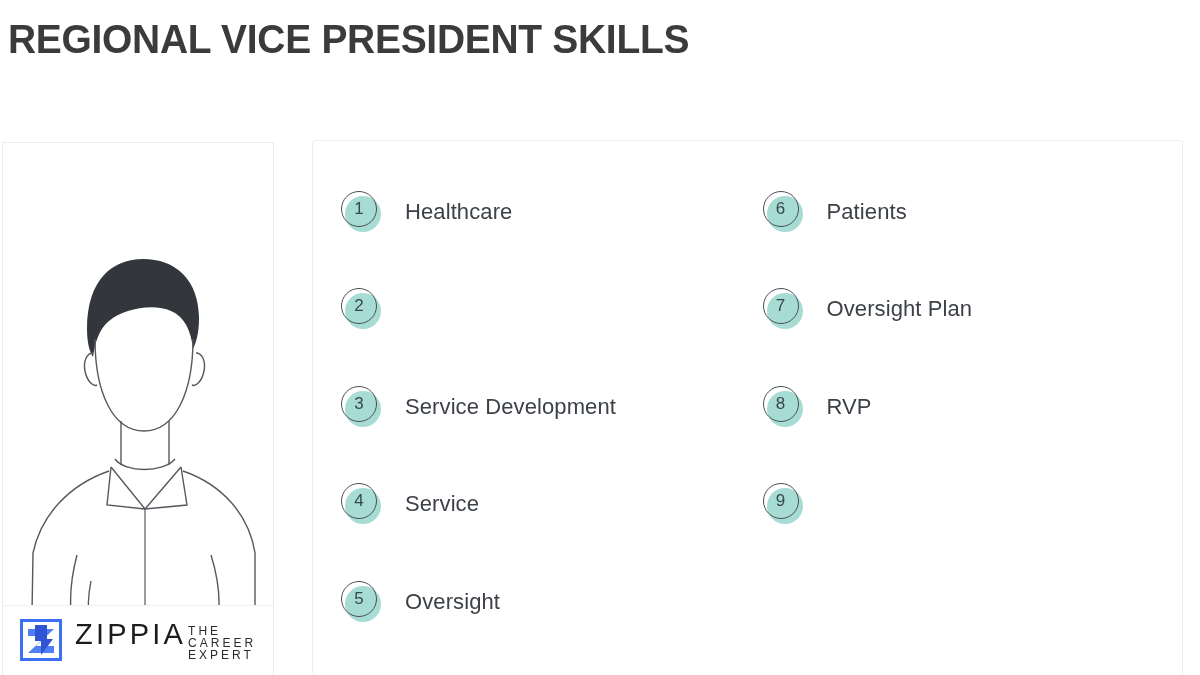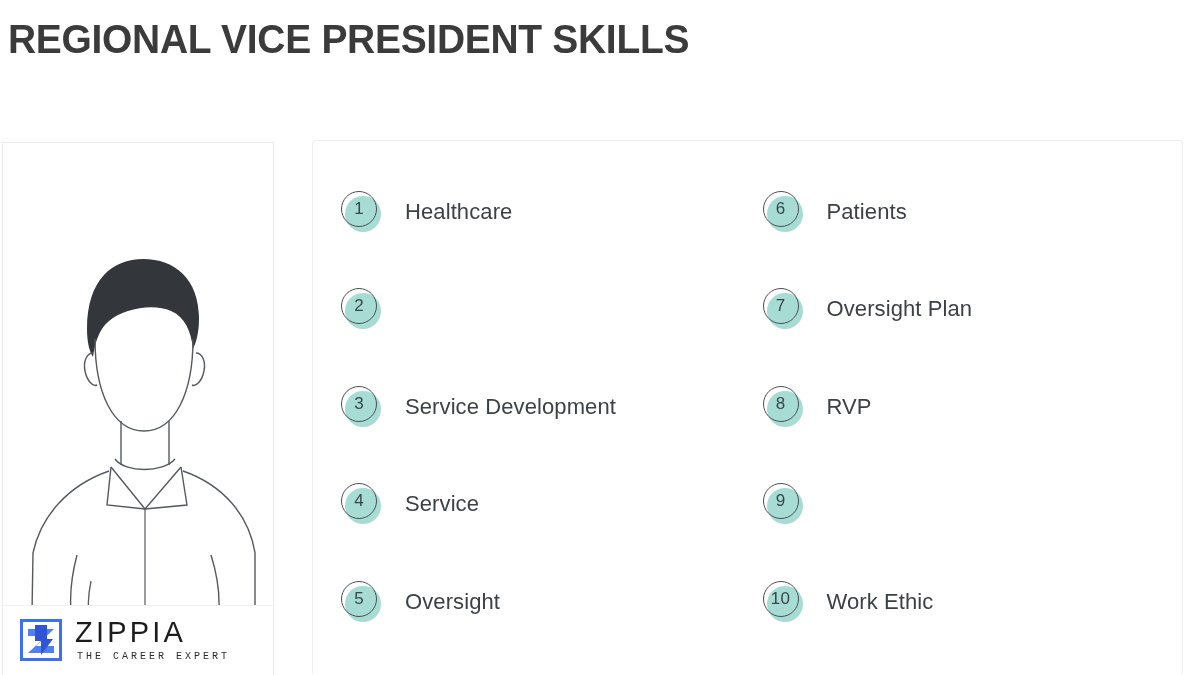--- a/index.html
+++ b/index.html
@@ -55,31 +55,31 @@
     border-right:1px solid #e9ebee;
     border-top:1px solid #eef0f2;
     box-sizing:border-box;
   }
   .logo-row{
     position:absolute;
     left:16px; top:12px;
     display:flex; align-items:center; gap:12px;
   }
   .logo-mark{width:44px;height:44px;flex:none;}
-  .logo-text{display:flex;flex-direction:column;line-height:1;}
+  .logo-text{display:flex;line-height:1;}
   .logo-word{
     font-family:"Liberation Sans", sans-serif;
     font-size:29px;
     font-weight:normal;
     letter-spacing:3.2px;
     color:#1c1c1c;
   }
   .logo-tag{
-    font-family:Liberation Mono, monospace;
-    font-size:10px;
+    font-family:Liberation Sans, sans-serif;
+    font-size:12px;
     letter-spacing:3.0px;
     color:#2b2b2b;
     margin-top:5px;
     margin-left:2px;
   }
 
   
   .skills-card{
     position:absolute;
     left:312px; top:140px;
@@ -304,25 +304,17 @@
 
       <div class="skill-item">
         <span class="badge">
           <span class="disc"></span>
           <span class="ring"></span>
           <span class="num">5</span>
         </span>
         <span class="skill-label">Oversight</span>
       </div>
 
-      <div class="skill-item">
-        <span class="badge">
-          <span class="disc"></span>
-          <span class="ring"></span>
-          <span class="num">10</span>
-        </span>
-        <span class="skill-label">Work Ethic</span>
-      </div>
 
     </div>
   </div>
 
 </div>
 
 </body></html>

